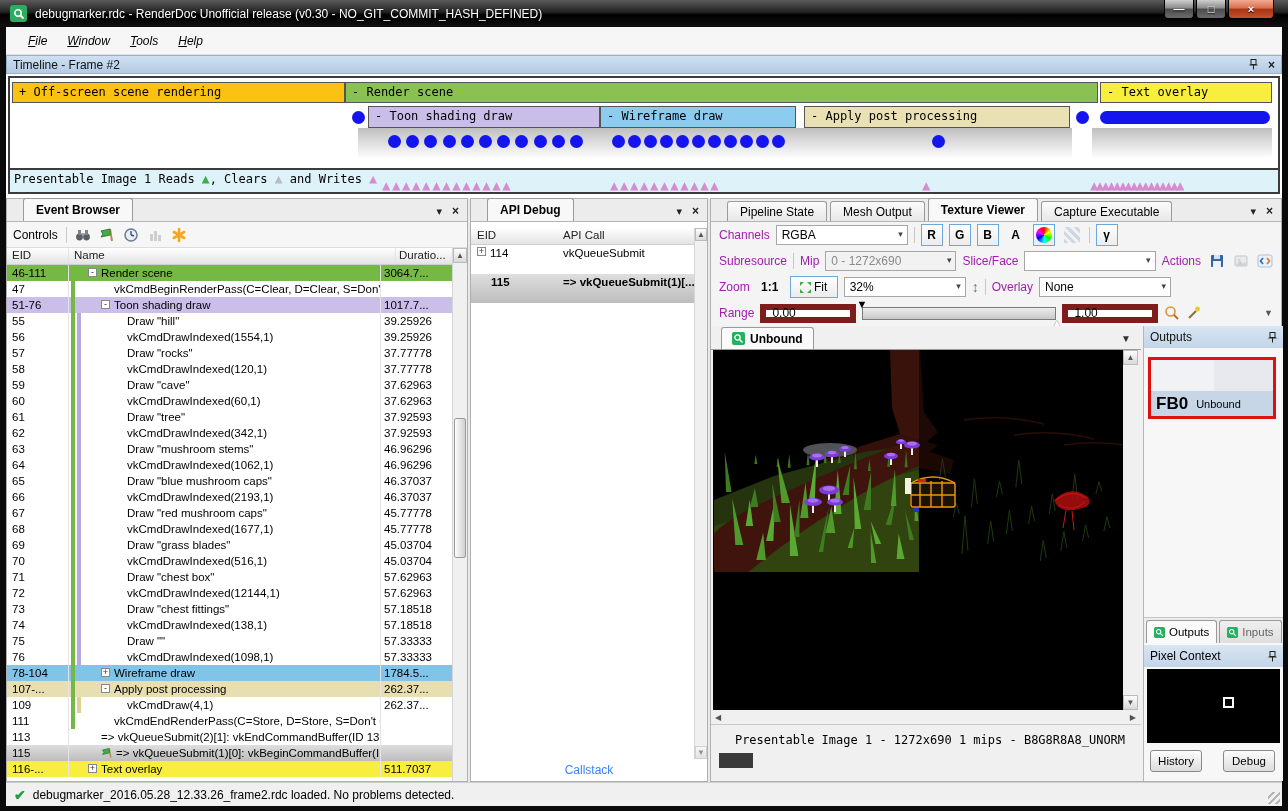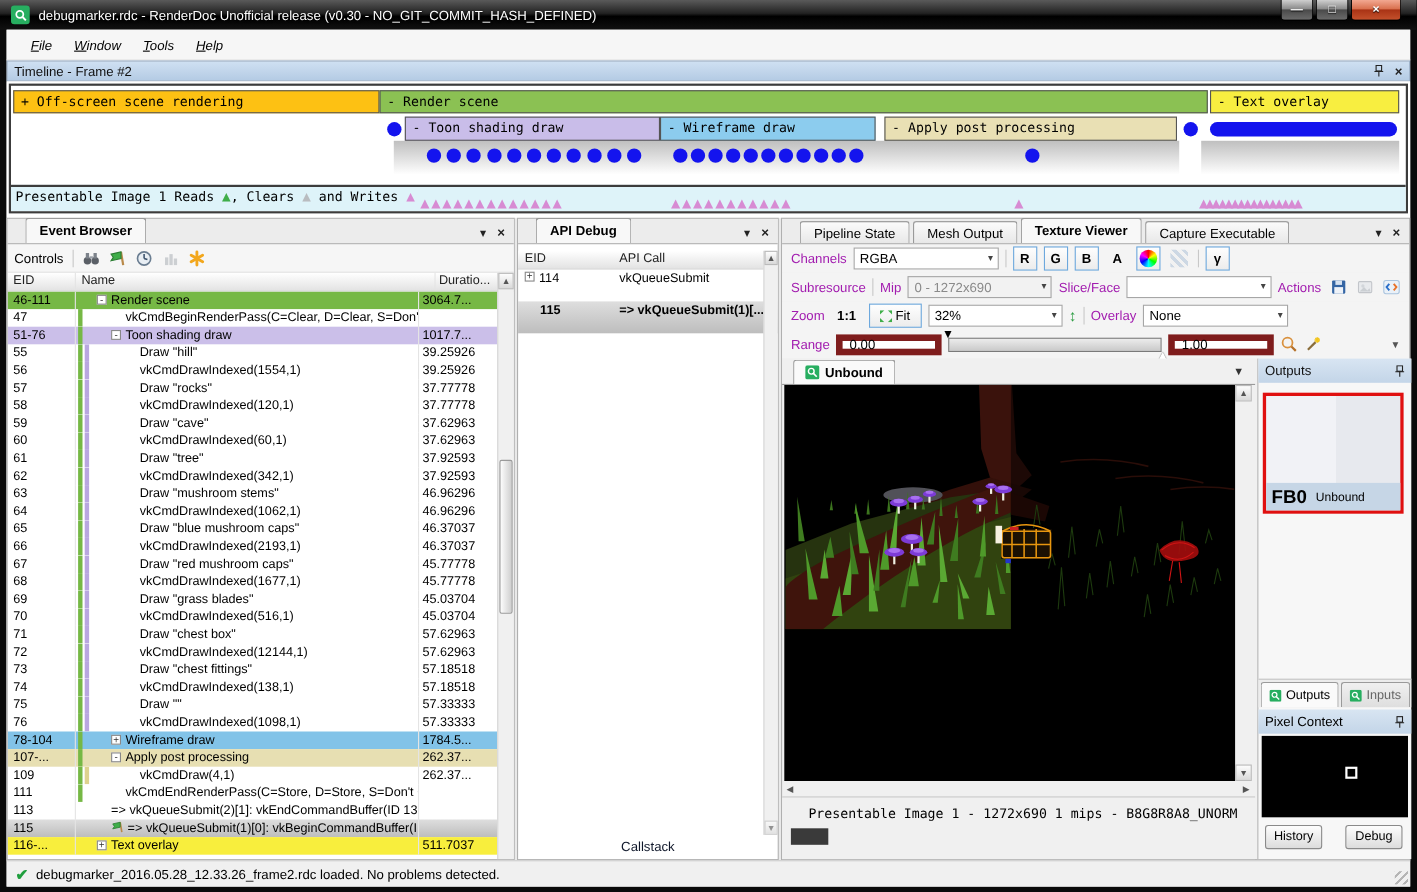--- a/index.html
+++ b/index.html
@@ -53,21 +53,21 @@
   .bg-tan{background:#e7dfb2;} .bg-yellow{background:#f8ee3d;}
   .bg-gray{background:linear-gradient(#dedede,#bdbdbd);}
   .scrollbar{position:absolute;width:15px;background:#f0f0f0;border-left:1px solid #d5d5d5;}
   .sb-btn{height:15px;display:flex;align-items:center;justify-content:center;font-size:8px;color:#555;background:linear-gradient(#fdfdfd,#d9d9d9);border:1px solid #bbb;}
   .sb-thumb{position:absolute;left:1px;right:1px;background:linear-gradient(90deg,#fdfdfd,#cfcfcf);border:1px solid #9a9a9a;border-radius:2px;}
   
   #api{left:464px;width:238px;}
   .api-row{display:flex;height:29px;line-height:16px;font-size:11.5px;white-space:nowrap;}
   .api-row .a-eid{width:88px;padding-left:6px;flex:0 0 auto;}
   .api-row .a-call{flex:1;padding-left:4px;overflow:hidden;}
-  .callstack{position:absolute;bottom:4px;left:0;right:0;text-align:center;color:#0f172a;}
+  .callstack{position:absolute;bottom:4px;left:0;right:0;text-align:center;color:#3b82f6;}
   
   #rp{left:704px;width:572px;background:#f0f0f0;text-align:center;}
   .tv-row{display:flex;align-items:center;height:26px;padding:0 8px;gap:6px;background:#f4f4f4;}
   .lab{white-space:nowrap;color:#a21caf;}
   .select{height:20px;border:1px solid #a6a6a6;background:#fff;display:flex;align-items:center;padding:0 18px 0 5px;position:relative;white-space:nowrap;}
   .select .arr{position:absolute;right:4px;top:3px;font-size:9px;color:#444;}
   .btn-sq{width:22px;height:22px;border:1px solid #6da8dd;background:linear-gradient(#fefefe,#ececec);display:flex;align-items:center;justify-content:center;font-weight:bold;font-size:12px;}
   .btn-flat{border-color:transparent;background:transparent;}
   .wheel{width:16px;height:16px;border-radius:50%;background:conic-gradient(red,yellow,lime,cyan,blue,magenta,red);}
   .hatch{width:16px;height:16px;background:repeating-linear-gradient(45deg,#cdd8e4 0 3px,#f2f2f2 3px 6px);}
@@ -79,21 +79,21 @@
   .tv-tab{height:22px;background:#fafafa;border:1px solid #9a9a9a;border-bottom:none;border-radius:3px 3px 0 0;display:flex;align-items:center;gap:5px;padding:0 10px;font-weight:bold;}
   .tv-view{position:absolute;left:2px;top:151px;width:410px;height:360px;background:#000;overflow:hidden;}
   .tv-vscroll{position:absolute;left:412px;top:151px;width:15px;height:360px;background:#f0f0f0;}
   .tv-hscroll{position:absolute;left:2px;top:511px;width:425px;height:14px;background:#f0f0f0;display:flex;align-items:center;justify-content:space-between;padding:0 2px;font-size:8px;color:#555;}
   .tv-status{position:absolute;left:0;top:525px;width:430px;bottom:0;background:#f0f0f0;border-top:1px solid #c9c9c9;font-family:"DejaVu Sans Mono",monospace;font-size:12px;padding:8px 0 0 8px;}
   .swatch{width:34px;height:15px;background:#3a3a3a;margin-top:6px;}
   
   .op-strip{position:absolute;left:432px;top:127px;width:140px;bottom:0;background:#f7f7f7;border-left:1px solid #b5b5b5;}
   .op-hdr{height:22px;background:linear-gradient(#d8e5f2,#c3d5e8);display:flex;align-items:center;padding:0 6px;color:#111;}
   .op-hdr .pin{margin-left:auto;}
-  .fb-thumb{position:absolute;left:4px;top:31px;width:128px;height:110px;border:3px solid #e01010;background:linear-gradient(90deg,#f1f2f6 52%,#e7e9ee 52%);display:flex;flex-direction:column;}
+  .fb-thumb{position:absolute;left:4px;top:31px;width:128px;height:62px;border:3px solid #e01010;background:linear-gradient(90deg,#f1f2f6 52%,#e7e9ee 52%);display:flex;flex-direction:column;}
   .fb-bottom{margin-top:auto;height:25px;background:#c6d6e6;display:flex;align-items:center;padding:0 5px;gap:8px;}
   .fb-label{font-weight:bold;font-size:17px;}
   .fb-status{font-size:11px;}
   .op-tabs{position:absolute;left:0;right:0;top:291px;height:26px;border-top:1px solid #c5c5c5;display:flex;align-items:flex-end;padding-left:2px;background:#ececec;}
   .op-tab{height:23px;display:flex;align-items:center;gap:4px;padding:0 7px;background:#fafafa;border:1px solid #9a9a9a;border-bottom:none;border-radius:3px 3px 0 0;margin-right:2px;font-size:11.5px;}
   .op-tab.inactive{background:linear-gradient(#f0f0f0,#dedede);color:#666;}
   .pc-hdr{position:absolute;left:0;right:0;top:319px;height:22px;background:linear-gradient(#d8e5f2,#c3d5e8);display:flex;align-items:center;padding:0 6px;}
   .pc-hdr .pin{margin-left:auto;}
   .pc-box{position:absolute;left:3px;right:3px;top:343px;height:74px;background:#000;}
   .pc-sq{position:absolute;left:76px;top:28px;width:11px;height:11px;border:2px solid #fff;}

